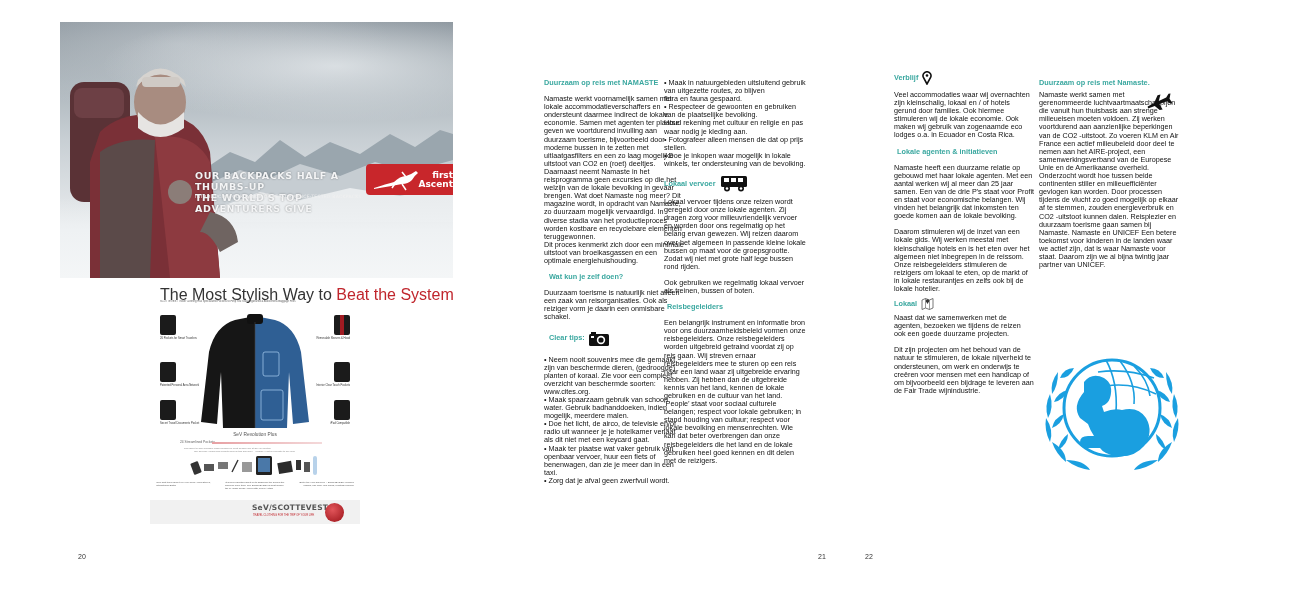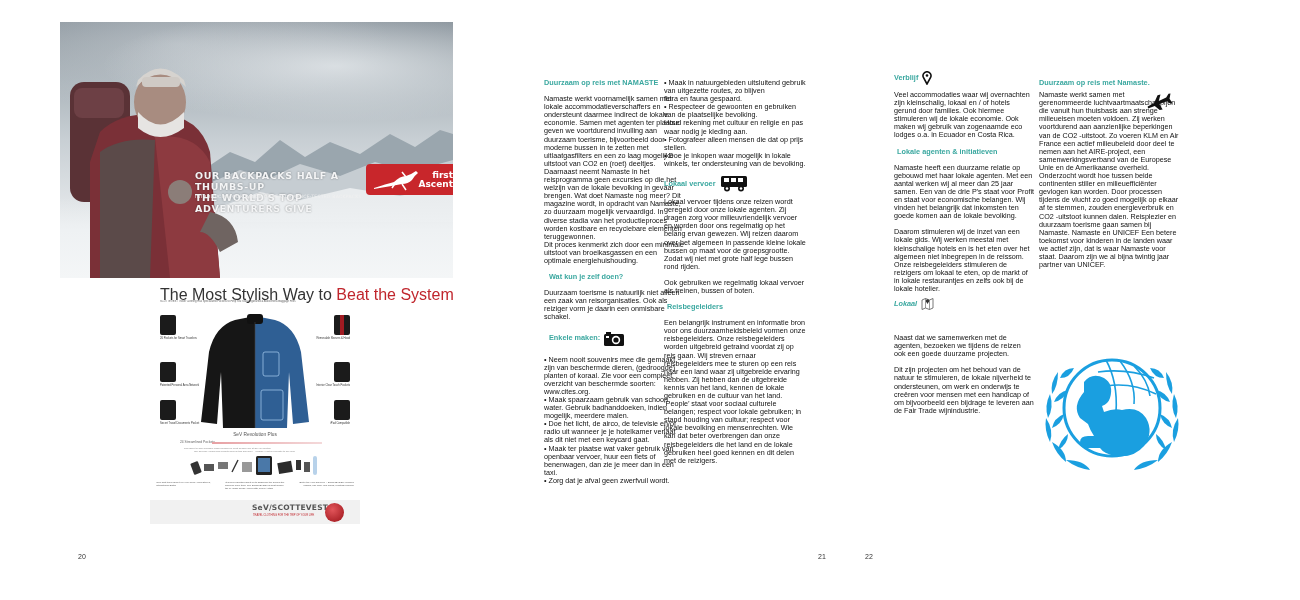--- a/index.html
+++ b/index.html
@@ -184,21 +184,21 @@
   <h3>
       <span>Duurzaam op reis met NAMASTE</span>
     </h3>
   <p>Namaste werkt voornamelijk samen met lokale accommodatieverschaffers en ondersteunt daarmee indirect de lokale economie. Samen met agenten ter plaatse geven we voortdurend invulling aan duurzaam toerisme, bijvoorbeeld door moderne bussen in te zetten met uitlaatgasfilters en een zo laag mogelijke uitstoot van CO2 en (roet) deeltjes. Daarnaast neemt Namaste in het reisprogramma geen excursies op die het welzijn van de lokale bevolking in gevaar brengen. Wat doet Namaste nog meer? Dit magazine wordt, in opdracht van Namaste, zo duurzaam mogelijk vervaardigd. In diverse stadia van het productieproces worden kostbare en recyclebare elementen teruggewonnen.
 Dit proces kenmerkt zich door een minimale uitstoot van broeikasgassen en een optimale energiehuishouding.</p>
   <h3 style="padding-left:5px;">
       <span>Wat  kun je zelf doen?</span>
     </h3>
   <p>Duurzaam toerisme is natuurlijk niet alleen een zaak van reisorganisaties. Ook als reiziger vorm je daarin een onmisbare schakel.</p>
   <h3 style="padding-left:5px; margin-top:10px; margin-bottom:10px;">
-    <span>Enkele maken:</span>
+    <span>Clear tips:</span>
     <svg class="ico" width="20" height="14" viewBox="0 0 20 14">
       <rect x="0" y="2" width="20" height="12" rx="1.5" fill="#111"></rect>
       <rect x="2" y="0" width="5" height="3" fill="#111"></rect>
       <circle cx="12" cy="8" r="4.2" fill="#fff"></circle>
       <circle cx="12" cy="8" r="2.6" fill="#111"></circle>
       <rect x="2" y="4" width="3" height="2" fill="#fff"></rect>
     </svg>
   </h3>
   <p class="bullet">•         Neem nooit souvenirs mee die gemaakt zijn van beschermde dieren, (gedroogde) planten of koraal. Zie voor een compleet overzicht van beschermde soorten: www.cites.org.
 •         Maak spaarzaam gebruik van schoon water. Gebruik badhanddoeken, indien mogelijk, meerdere malen.
@@ -244,21 +244,21 @@
       <path d="M5 13 L1.4 6.5 A4 4 0 1 1 8.6 6.5 Z" fill="#fff" stroke="#111" stroke-width="1.6"></path>
       <circle cx="5" cy="4.5" r="1.3" fill="#111"></circle>
     </svg>
   </h3>
   <p>Veel accommodaties waar wij overnachten zijn kleinschalig, lokaal en / of hotels gerund door families. Ook hiermee stimuleren wij de lokale economie. Ook maken wij gebruik van zogenaamde eco lodges o.a. in Ecuador en Costa Rica.</p>
   <h3 style="padding-left:3px;">
       <span>Lokale agenten &amp; initiatieven</span>
     </h3>
   <p>Namaste heeft een duurzame relatie op gebouwd met haar lokale agenten. Met een aantal werken wij al meer dan 25 jaar samen. Een van de drie P's staat voor Profit en staat voor economische belangen. Wij vinden het belangrijk dat inkomsten ten goede komen aan de lokale bevolking.</p>
   <p style="margin-bottom:4px;">Daarom stimuleren wij de inzet van een lokale gids. Wij werken meestal met kleinschalige hotels en is het eten over het algemeen niet inbegrepen in de reissom. Onze reisbegeleiders stimuleren de reizigers om lokaal te eten, op de markt of in lokale restaurantjes en zelfs ook bij de lokale hotelier.</p>
-  <h3 style="margin-bottom:24px;font-style:italic;">
+  <h3 style="margin-bottom:4px;">
     <span>Lokaal</span>
     <svg class="ico" width="13" height="13" viewBox="0 0 13 13">
       <path d="M1 3 L4.5 1.5 L8.5 3 L12 1.5 L12 11 L8.5 12.5 L4.5 11 L1 12.5 Z" fill="#fff" stroke="#555" stroke-width=".8"></path>
       <line x1="4.5" y1="1.5" x2="4.5" y2="11" stroke="#555" stroke-width=".6"></line>
       <line x1="8.5" y1="3" x2="8.5" y2="12.5" stroke="#555" stroke-width=".6"></line>
       <path d="M6.5 7 L5 4.5 A1.6 1.6 0 1 1 8 4.5 Z" fill="#333"></path>
     </svg>
   </h3>
   <p>Naast dat we samenwerken met de agenten, bezoeken we tijdens de reizen ook een goede duurzame projecten.</p>
   <p>Dit zijn projecten om het behoud van de natuur te stimuleren, de lokale nijverheid te ondersteunen, om werk en onderwijs te creëren voor mensen met een handicap of om bijvoorbeeld een bijdrage te leveren aan de Fair Trade wijnindustrie.</p>

